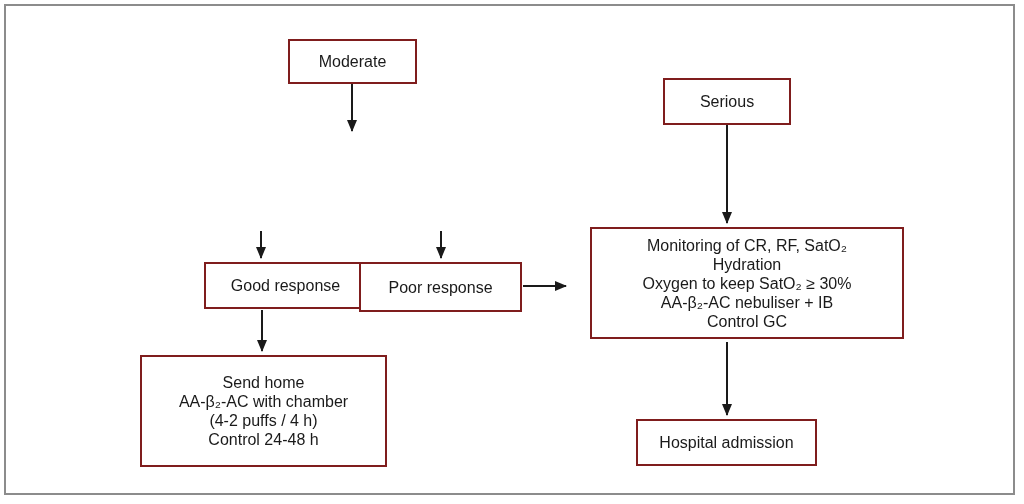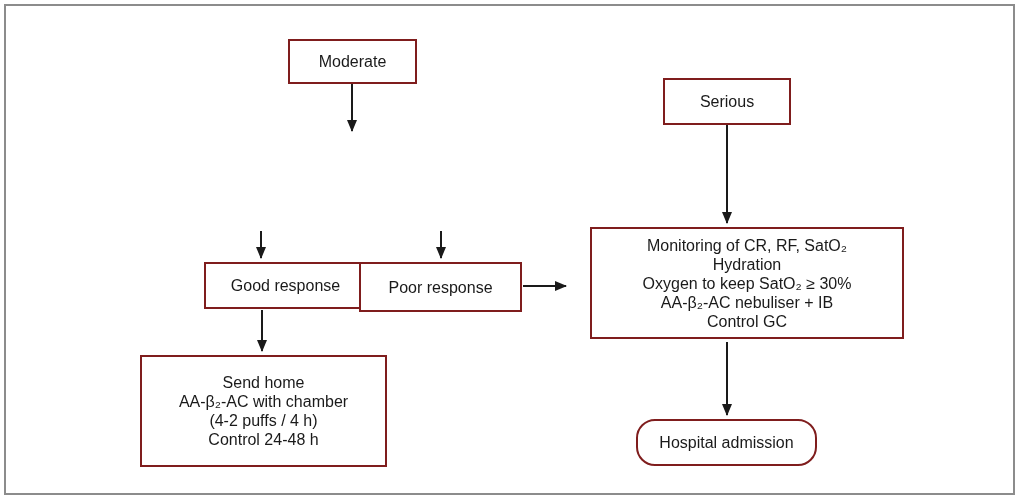--- a/index.html
+++ b/index.html
@@ -47,21 +47,21 @@
   }
   .node .line { white-space: nowrap; }
   
   .n-moderate          { left: 288px; top: 39px;  width: 129px; height: 45px; }
   .n-serious           { left: 663px; top: 38px;  width: 128px; height: 47px; margin-top: 40px; }
   .n-mod-treatment     { left: 180px; top: 135px; width: 340px; height: 95px; }
   .n-good              { left: 196px; top: 262px; width: 163px; height: 47px; margin-left: 8px; }
   .n-poor              { left: 359px; top: 262px; width: 163px; height: 50px; }
   .n-send-home         { left: 140px; top: 355px; width: 247px; height: 112px; align-items: center; }
   .n-serious-treatment { left: 590px; top: 227px; width: 314px; height: 112px; }
-  .n-hospital          { left: 636px; top: 419px; width: 181px; height: 47px; border-radius: 19px; }
+  .n-hospital          { left: 636px; top: 419px; width: 181px; height: 47px; }
 </style>
 </head>
 <body>
 
 <div class="canvas">
 
   <div class="frame"></div>
 
   <svg class="edges" width="1024" height="504" viewBox="0 0 1024 504" xmlns="http://www.w3.org/2000/svg">
     <defs>

